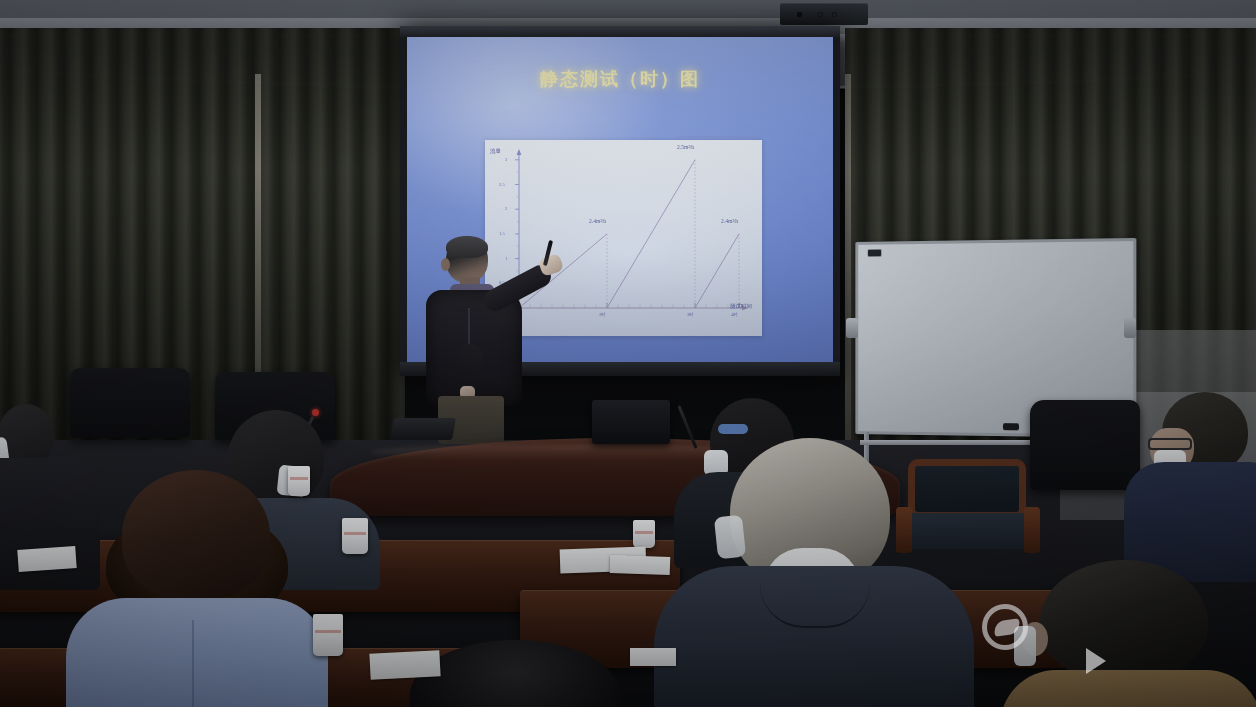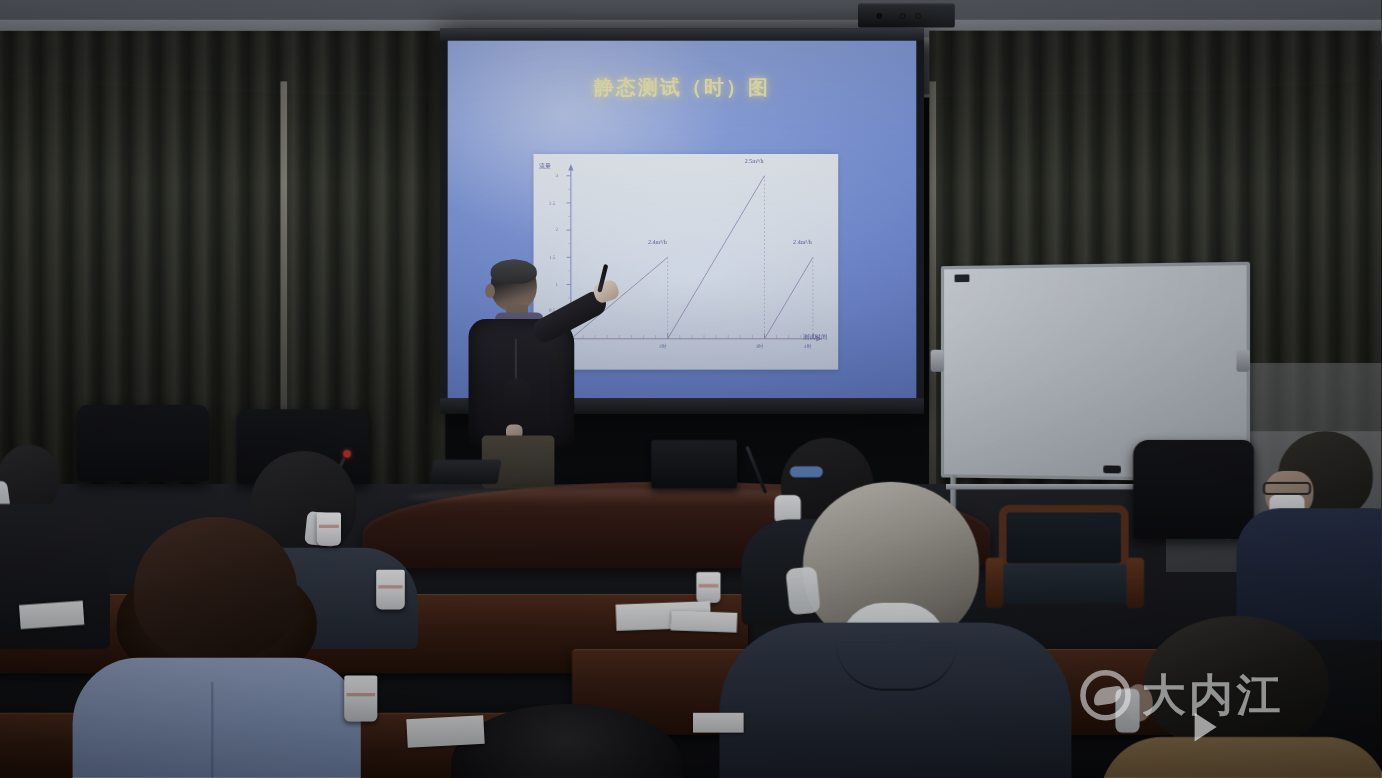--- a/index.html
+++ b/index.html
@@ -721,17 +721,16 @@
   </div>
 
   <div class="cup c3"></div>
   <div class="paper pp1"></div>
   <div class="paper pp5"></div>
 
   <div class="room-dim"></div>
 
   <div class="watermark">
     <div class="wm-logo"></div>
-    <div class="wm-text">大内江</div>
   </div>
   <div class="wm-arrow"></div>
 
 </div>
 
 </body></html>

